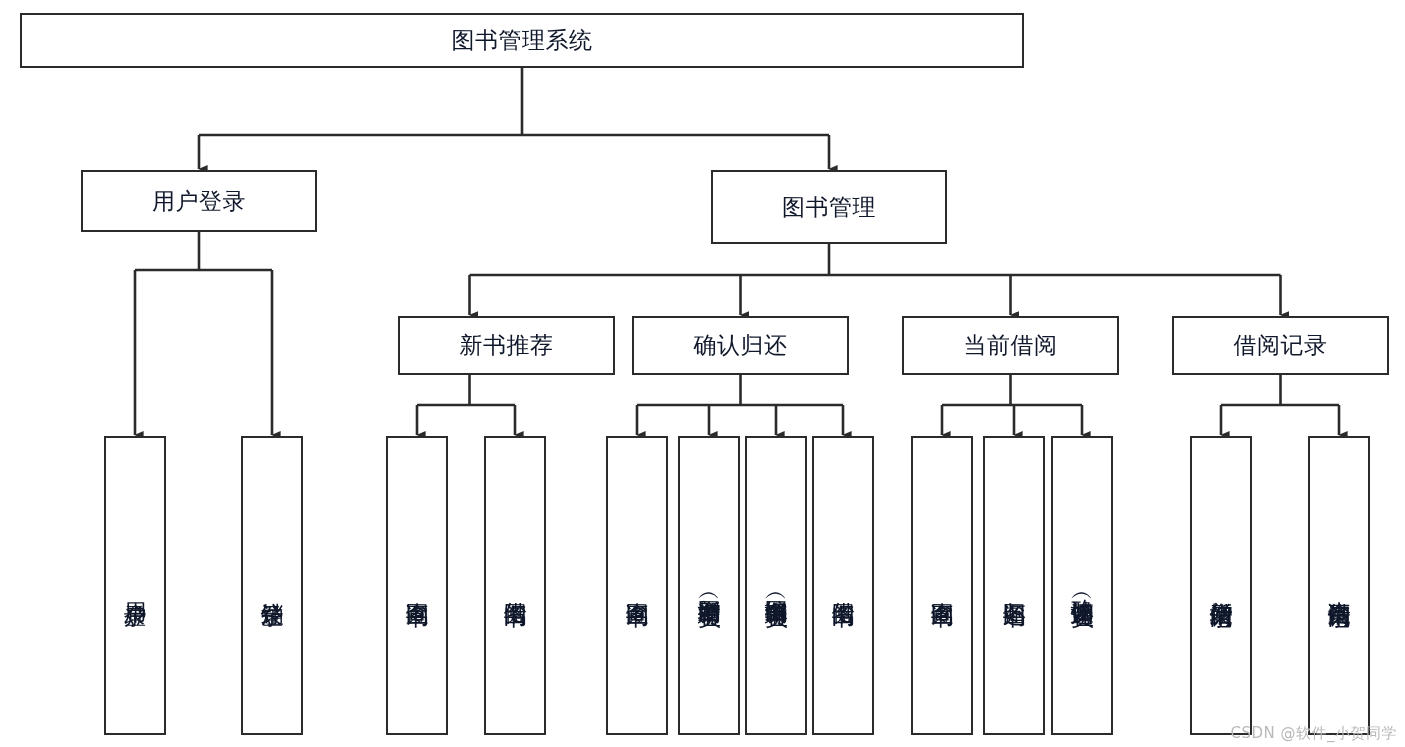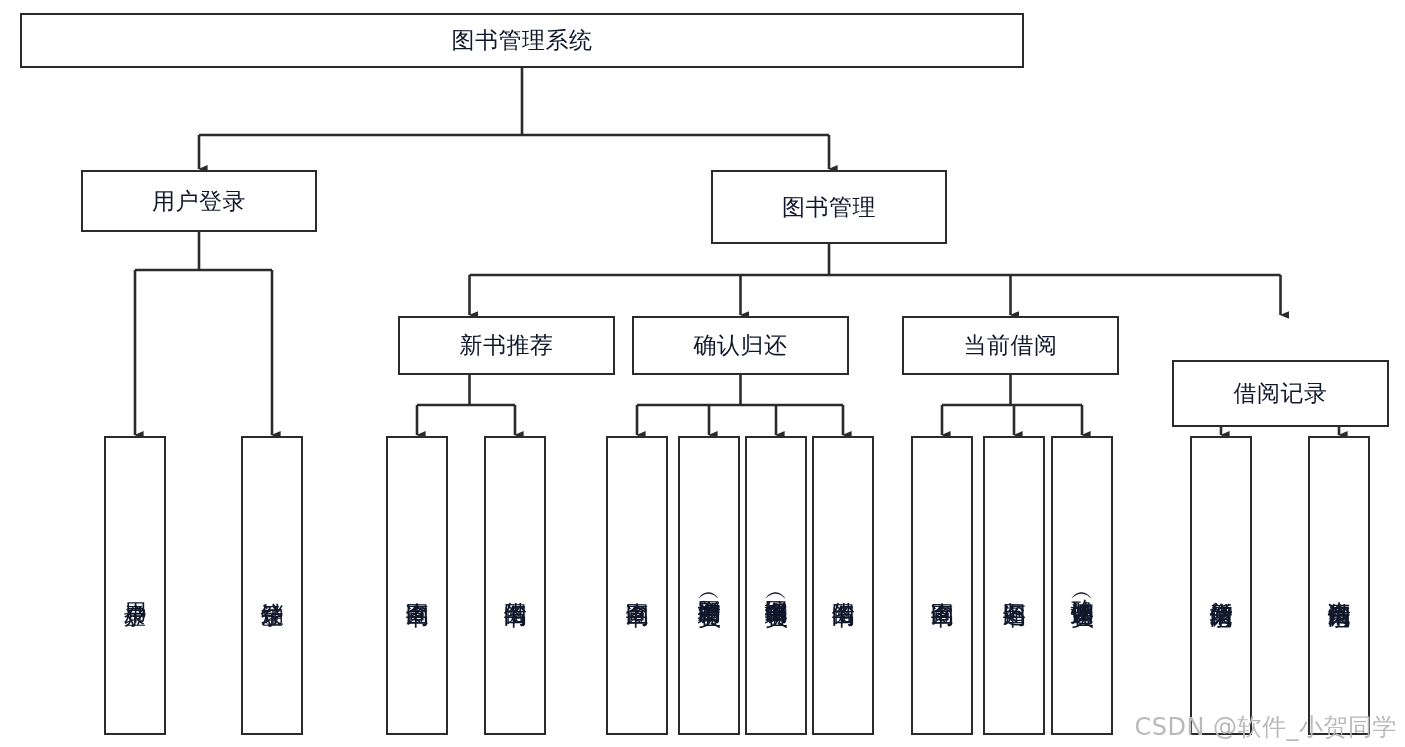--- a/index.html
+++ b/index.html
@@ -50,21 +50,21 @@
     font-size: 23px;
     line-height: 1.28;
     letter-spacing: 1px;
     white-space: nowrap;
     text-align: center;
   }
   #watermark {
     position: absolute;
     right: 8px;
     bottom: 4px;
-    font-size: 24px;
+    font-size: 15px;
     color: #b9b9b9;
     letter-spacing: 0.5px;
     white-space: nowrap;
     pointer-events: none;
   }
 </style>
 </head>
 <body>
 
 <div id="canvas">
@@ -124,21 +124,21 @@
       </div>
       <div class="node node-h" style="left: 361px; top: 316px; width: 217px; height: 59px; margin-left: 37px;">
         <span class="label">新书推荐</span>
       </div>
       <div class="node node-h" style="left: 632px; top: 316px; width: 217px; height: 59px;">
         <span class="label">确认归还</span>
       </div>
       <div class="node node-h" style="left: 902px; top: 316px; width: 217px; height: 59px;">
         <span class="label">当前借阅</span>
       </div>
-      <div class="node node-h" style="left: 1172px; top: 316px; width: 217px; height: 67px; margin-top: 44px;">
+      <div class="node node-h" style="left: 1172px; top: 316px; width: 217px; height: 59px;">
         <span class="label">借阅记录</span>
       </div>
       <div class="node node-v" style="left: 104px; top: 436px; width: 62px; height: 299px;">
         <span class="label">用户登录</span>
       </div>
       <div class="node node-v" style="left: 241px; top: 436px; width: 62px; height: 299px;">
         <span class="label">注销登录</span>
       </div>
       <div class="node node-v" style="left: 386px; top: 436px; width: 62px; height: 299px;">
         <span class="label">查询图书</span>

